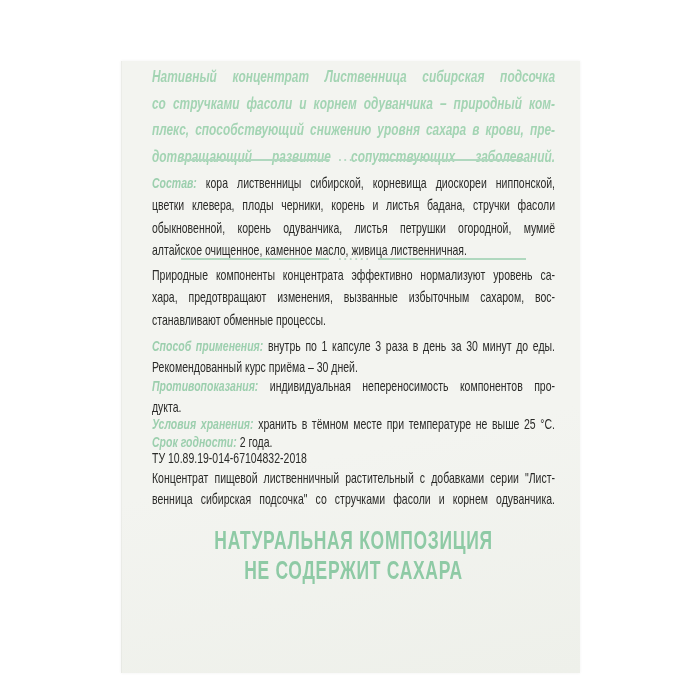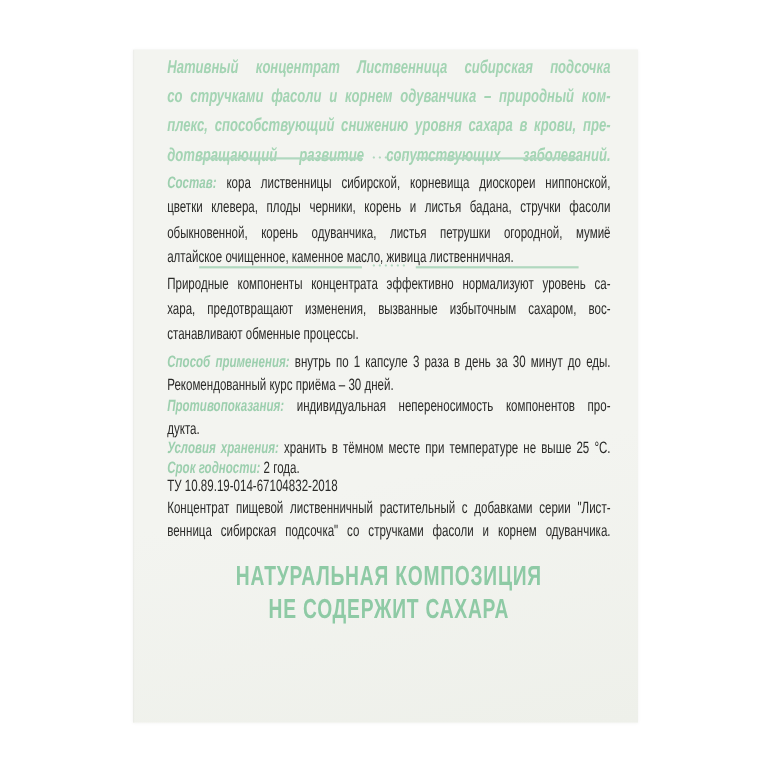--- a/index.html
+++ b/index.html
@@ -13,21 +13,21 @@
   }
   .page {
     position: relative;
     width: 700px;
     height: 700px;
     background: var(--page_bg, #ffffff);
   }
   .card {
     position: absolute;
     left: 121px;
-    top: 45px;
+    top: 61px;
     width: 459px;
     height: 612px;
     background: linear-gradient(168deg,
       var(--card_bg, #f3f4f0) 0%,
       var(--card_bg, #f3f4f0) 62%,
       var(--card_bg_dark, #edefe9) 100%);
     box-shadow: 0 0 3px rgba(0,0,0,0.06), inset 1px 0 0 rgba(0,0,0,0.03);
   }
   
   .blk {

